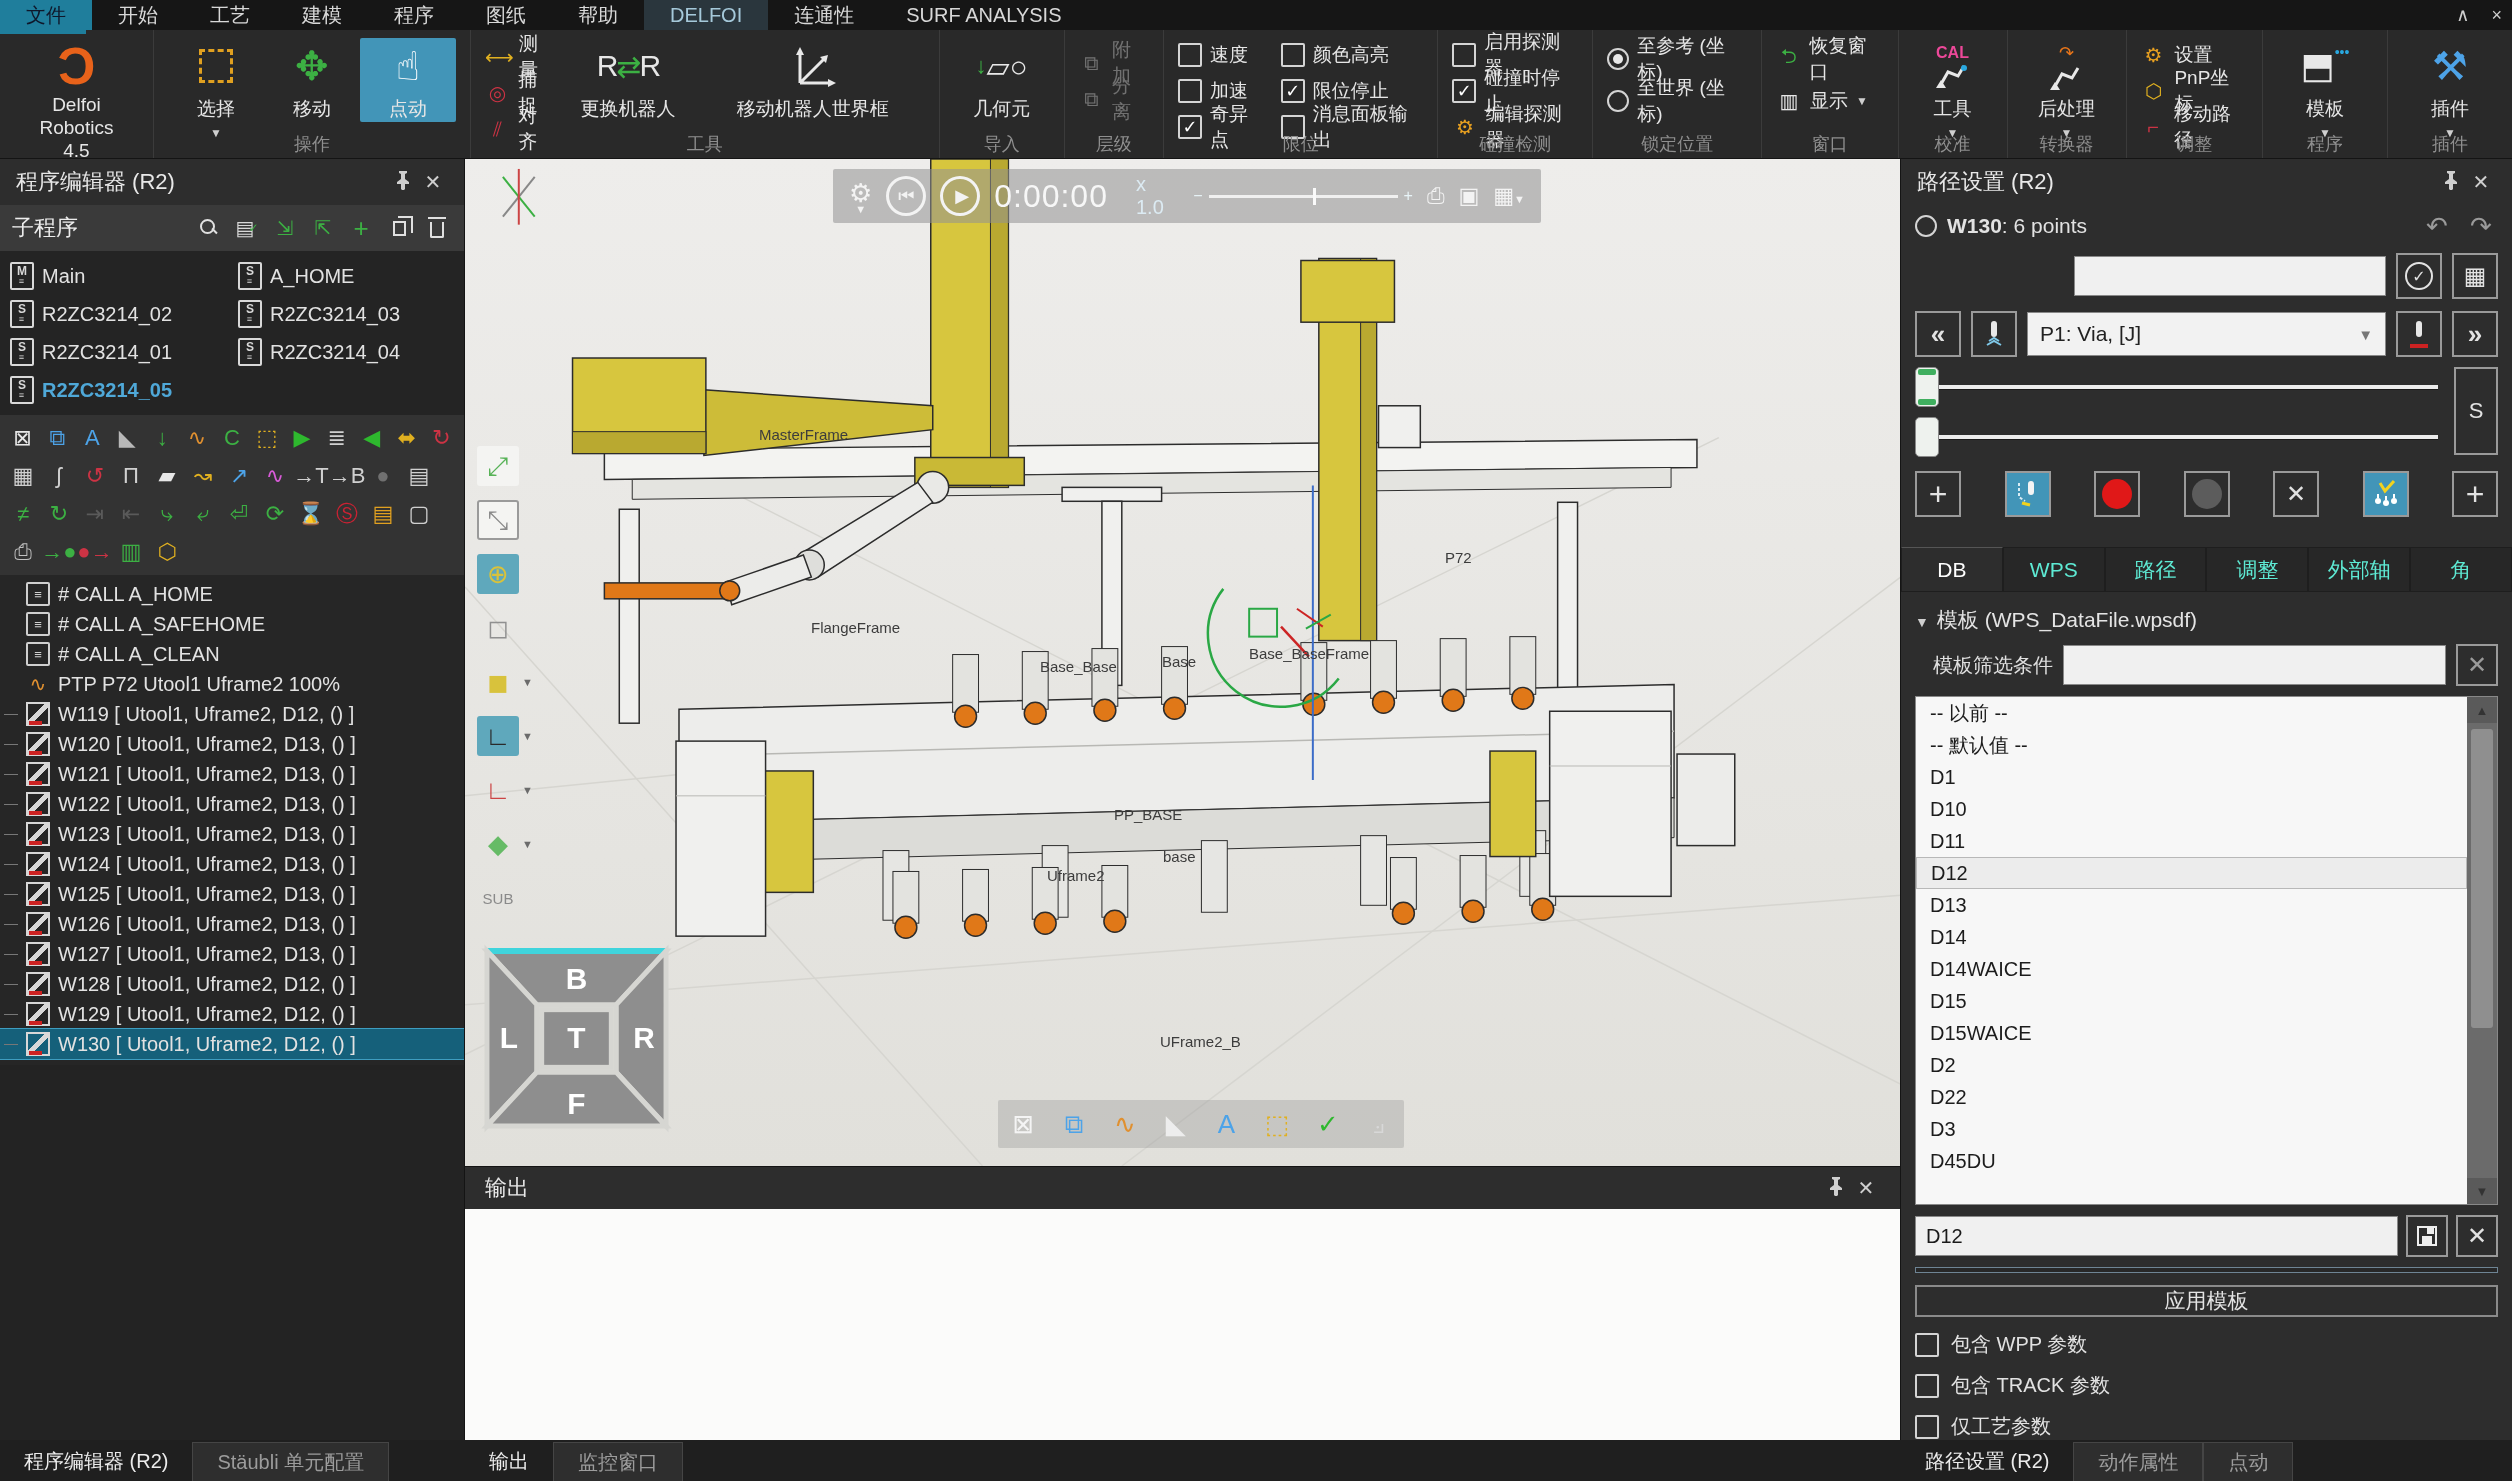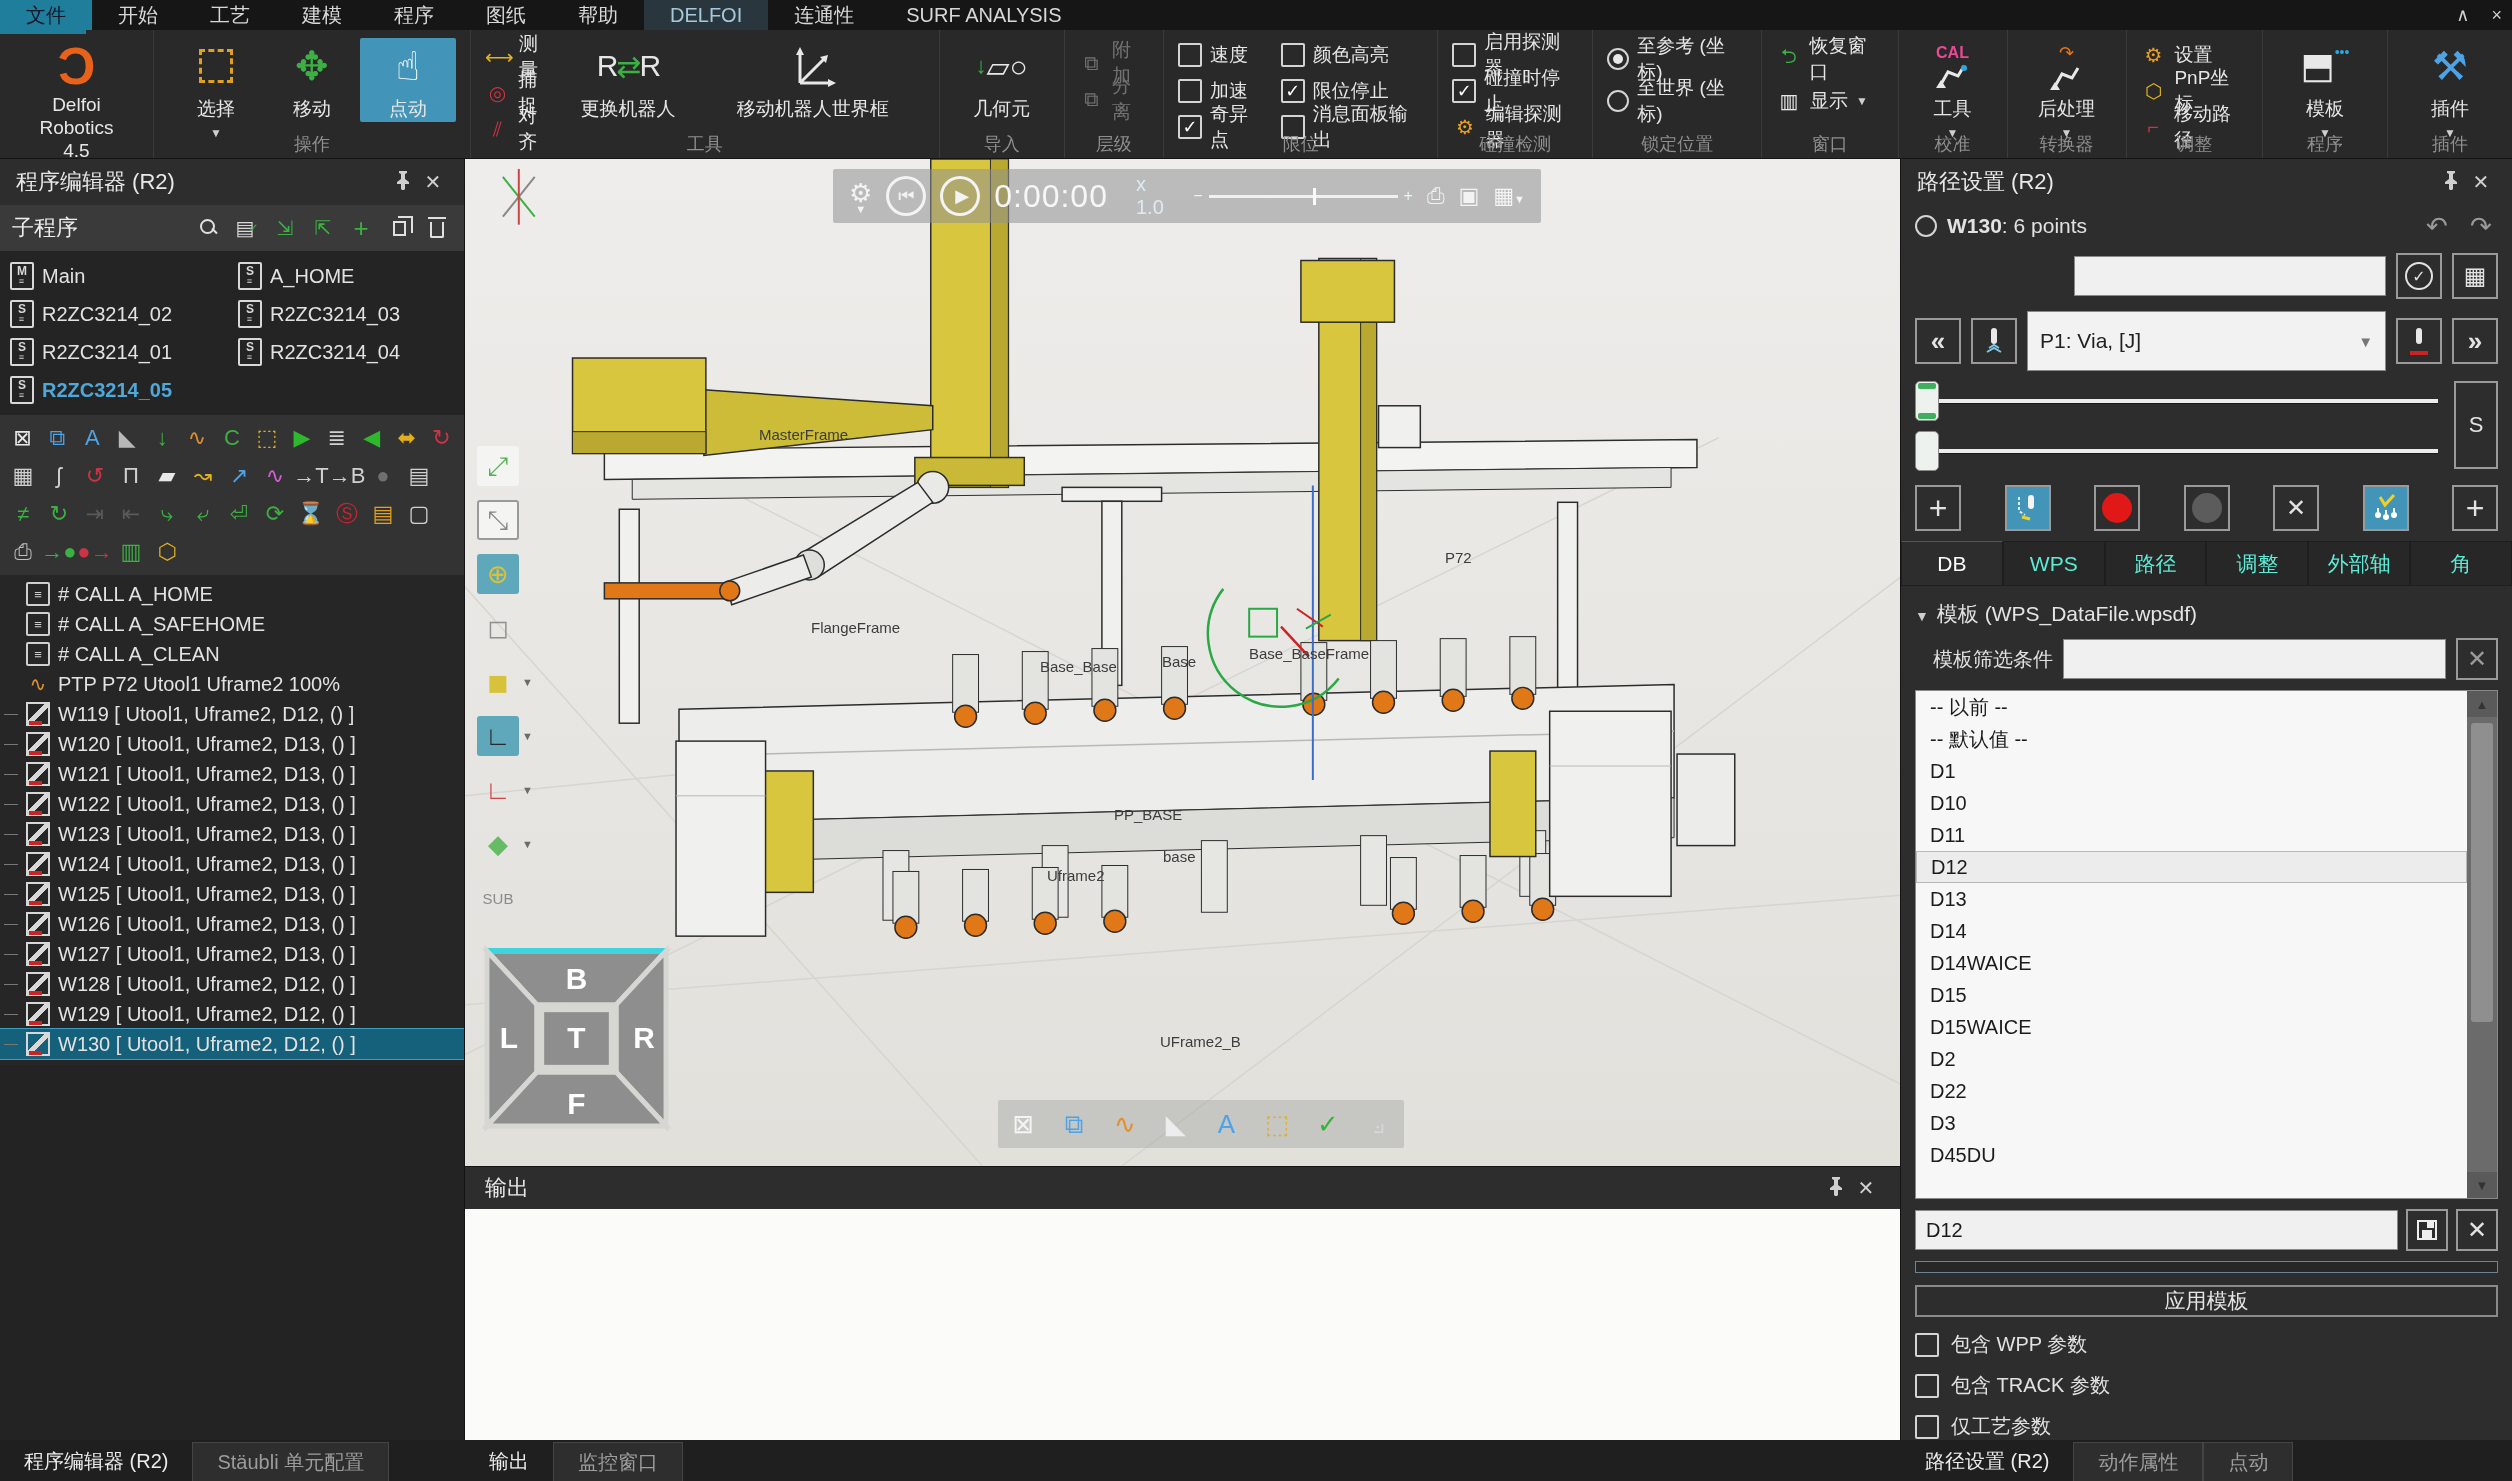--- a/index.html
+++ b/index.html
@@ -86,34 +86,34 @@
   #output-body{flex:1;background:#fbfbfa;}
   
   #right-panel{position:absolute;left:1900px;top:159px;width:612px;height:1281px;background:#2d2d2d;border-left:1px solid #141414;display:flex;flex-direction:column;}
   #rp-point-row{display:flex;align-items:center;gap:10px;height:42px;padding:0 14px;font-size:21px;}
   #rp-point-row b{font-weight:bold;}
   .undoredo{font-size:26px;color:#9a9a9a;width:34px;text-align:center;}
   .rp-row{display:flex;align-items:center;gap:10px;padding:6px 14px;}
   .sq-btn{width:46px;height:46px;flex:none;border:2px solid #9a9a9a;background:#2d2d2d;display:flex;align-items:center;justify-content:center;color:#e2e2e2;font-size:24px;}
   .sq-btn.teal{background:#4295b8;border-color:#9a9a9a;}
   .white-input{flex:1;height:40px;background:#f0f0f0;border:1px solid #888;color:#1a1a1a;font-size:20px;padding:0 10px;font-family:inherit;}
-  .rp-select{flex:1;height:60px;background:#f2f2f2;border:1px solid #888;color:#222;font-size:21px;display:flex;align-items:center;padding:16px 12px;}
+  .rp-select{flex:1;height:44px;background:#f2f2f2;border:1px solid #888;color:#222;font-size:21px;display:flex;align-items:center;padding:16px 12px;}
   .rp-select .sel-dd{margin-left:auto;color:#777;font-size:15px;}
   .chev{font-weight:bold;font-size:26px;}
   #slider-zone{display:flex;padding:4px 14px;gap:10px;}
   #sliders{flex:1;display:flex;flex-direction:column;gap:10px;}
   .slider{position:relative;height:40px;}
   .sl-track{position:absolute;left:6px;right:6px;top:18px;height:4px;background:#ececec;box-shadow:0 1px 0 #1a1a1a;}
   .sl-handle{position:absolute;left:0;top:0;width:24px;height:40px;background:#eef2ee;border:1px solid #8a8a8a;border-radius:5px;}
   .sl-handle.green:before{content:"";position:absolute;left:2px;right:2px;top:1px;height:6px;background:#3faf5f;border-radius:2px;}
   .sl-handle.green:after{content:"";position:absolute;left:2px;right:2px;bottom:1px;height:6px;background:#3faf5f;border-radius:2px;}
   #s-btn{width:44px;height:88px;border:2px solid #9a9a9a;display:flex;align-items:center;justify-content:center;font-size:22px;color:#e2e2e2;align-self:flex-start;}
   #rp-actions{display:flex;align-items:center;justify-content:space-between;padding:10px 14px;}
   .dot{width:30px;height:30px;border-radius:50%;}
-  #rp-tabs{display:flex;margin-top:0;border-bottom:1px solid #1e1e1e;}
+  #rp-tabs{display:flex;margin-top:20px;border-bottom:1px solid #1e1e1e;}
   .rp-tab{flex:1;height:44px;display:flex;align-items:center;justify-content:center;font-size:21px;color:#5eead4;background:#272727;border:1px solid #1e1e1e;border-bottom:none;}
   .rp-tab.active{background:#2d2d2d;color:#fff;border-top:1px solid #555;}
   #tpl-zone{flex:1;display:flex;flex-direction:column;padding:10px 14px 0 14px;overflow:hidden;}
   #tpl-header{font-size:21px;color:#e4e4e4;padding:4px 0 10px 0;}
   #tpl-header .tri{font-size:14px;color:#cfcfcf;margin-right:8px;}
   #tpl-filter-row{display:flex;align-items:center;gap:10px;padding:0 0 10px 18px;}
   #tpl-filter-row label{font-size:20px;color:#e0e0e0;flex:none;}
   #tpl-list{position:relative;flex:none;height:509px;background:#f7f7f7;border:1px solid #888;overflow:hidden;}
   #tpl-list-inner{position:absolute;left:0;top:0;right:30px;}
   .tpl-item{height:32px;display:flex;align-items:center;padding:0 14px;font-size:20px;color:#1c1c1c;white-space:nowrap;}

